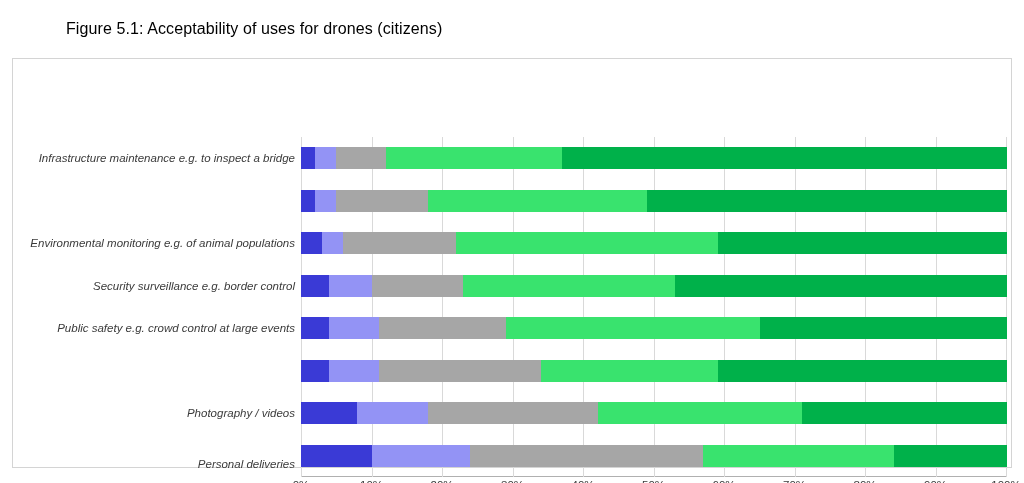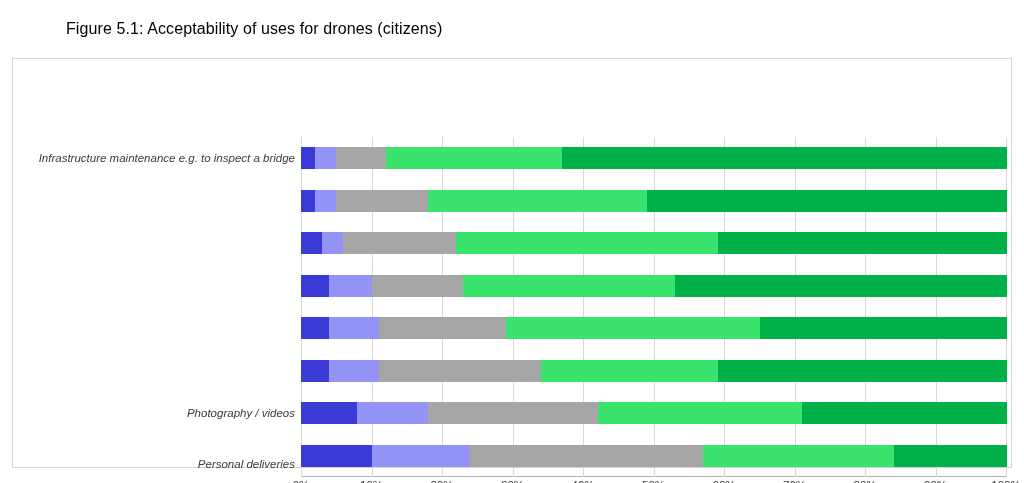--- a/index.html
+++ b/index.html
@@ -110,20 +110,23 @@
   }
 </style>
 </head>
 <body>
 
 <div id="figure-title">Figure 5.1: Acceptability of uses for drones (citizens)</div>
 
 <div id="chart-frame">
   <div id="cat-labels">
       <div class="cat-label" style="top: 14.25px;">Infrastructure maintenance e.g. to inspect a bridge</div>
+      <div class="cat-label" style="top: 99.25px;">Environmental monitoring e.g. of animal populations</div>
+      <div class="cat-label" style="top: 141.75px;">Security surveillance e.g. border control</div>
+      <div class="cat-label" style="top: 184.25px;">Public safety e.g. crowd control at large events</div>
       <div class="cat-label" style="top: 269.25px;">Photography / videos</div>
       <div class="cat-label" style="top: 320px;">Personal deliveries</div>
     </div>
   <div id="plot-area">
     <div class="axis-line-left"></div>
     <div class="axis-line-bottom"></div>
   <div class="gridline" style="left: 0px;"></div>
       <div class="gridline" style="left: 70.5px;"></div>
       <div class="gridline" style="left: 141px;"></div>
       <div class="gridline" style="left: 211.5px;"></div>

